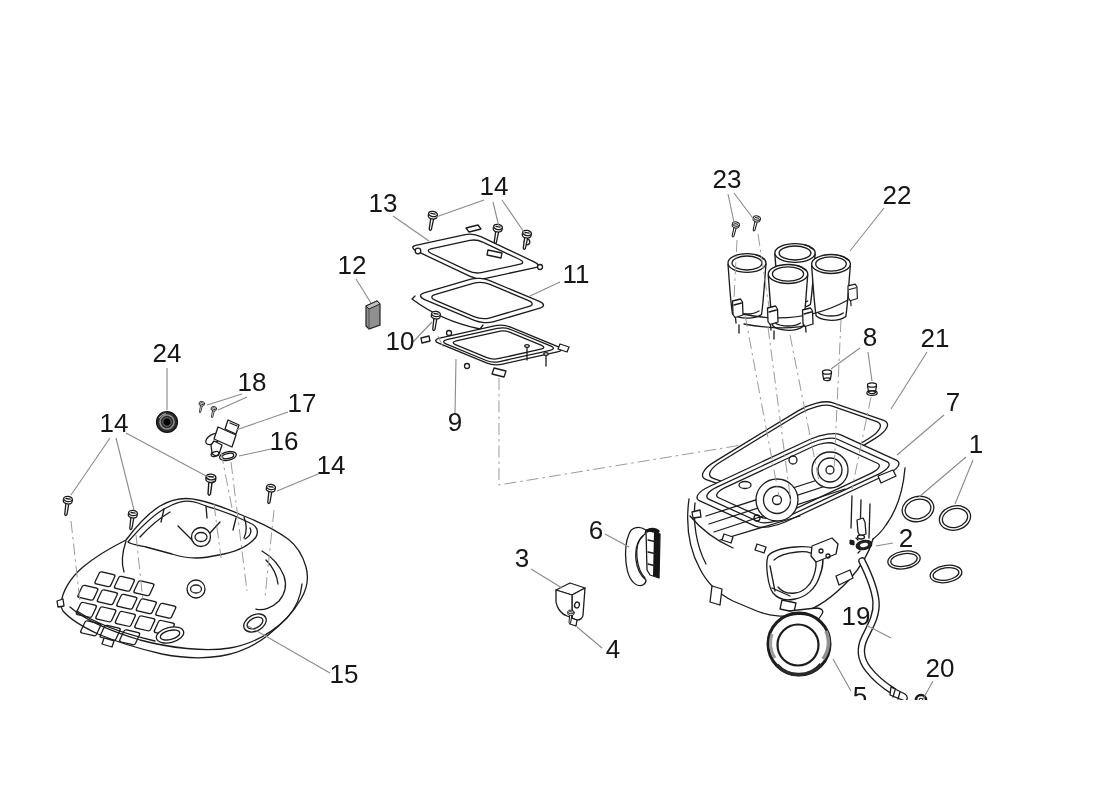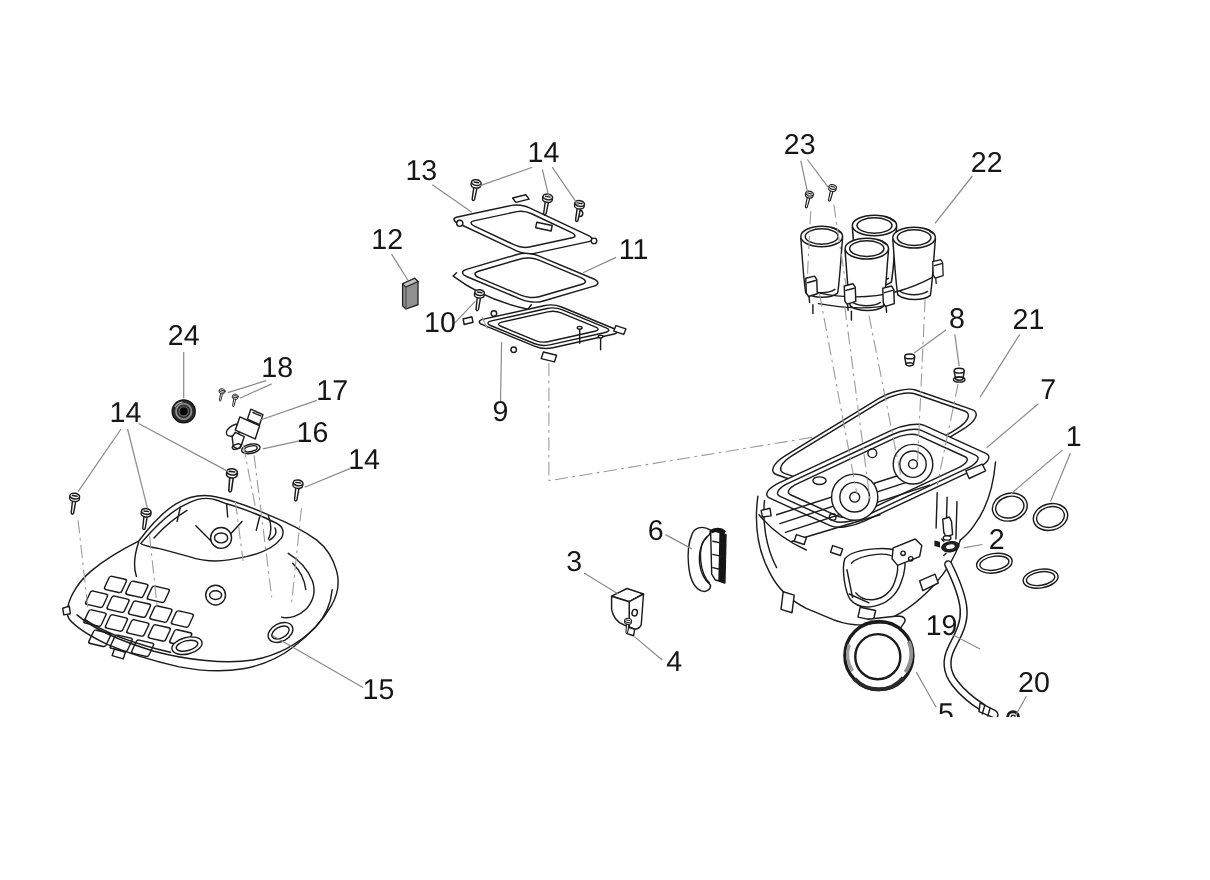--- a/index.html
+++ b/index.html
@@ -1,16 +1,16 @@
 <!DOCTYPE html>
 <html><head>
 <meta charset="utf-8">
 <style>
   html,body{margin:0;padding:0;background:#fff;}
-  .stage{width:1100px;height:652px;background:#fff;position:relative;overflow:hidden;}
+  .stage{width:1100px;height:652px;background:#fff;position:relative;overflow:hidden;margin-top:48px;}
   svg{display:block;}
   .ln{fill:none;stroke:#1b1b1b;stroke-width:1.3;stroke-linecap:round;stroke-linejoin:round;}
   .fw{fill:#ffffff;stroke:#1b1b1b;stroke-width:1.3;stroke-linecap:round;stroke-linejoin:round;}
   .fd{fill:#1e1e1e;stroke:#111;stroke-width:1;}
   .ldr{fill:none;stroke:#8a8a8a;stroke-width:1.1;}
   .cl{fill:none;stroke:#9b9b9b;stroke-width:1;stroke-dasharray:12 4 2.5 4;}
   .lbl{font:26px "Liberation Sans", sans-serif;fill:#161616;text-anchor:middle;}
 </style>
 </head>
 <body>

